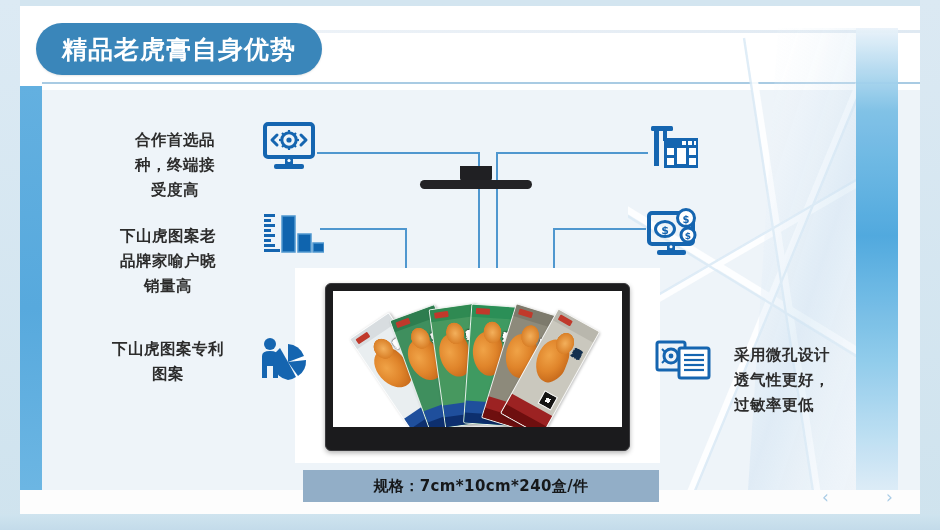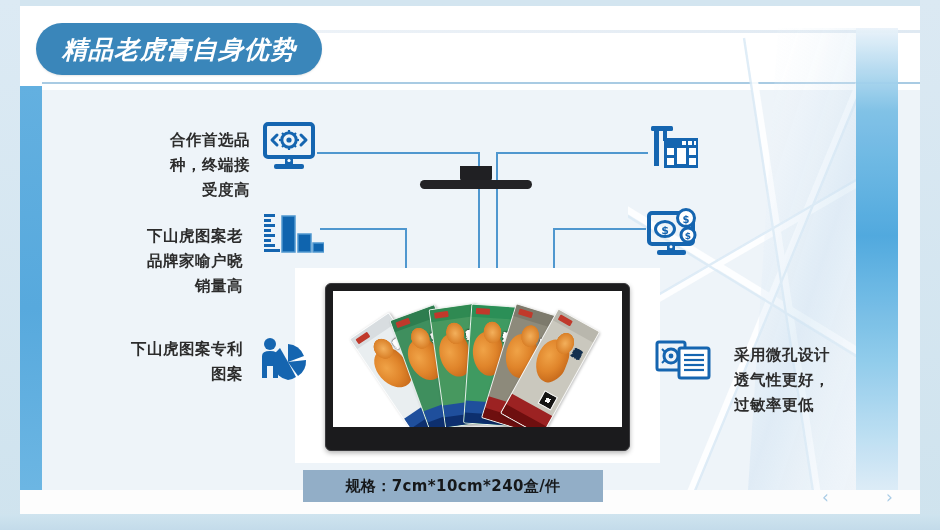--- a/index.html
+++ b/index.html
@@ -62,36 +62,35 @@
   }
 
   
   .title-pill{
     position:absolute;left:36px;top:23px;
     height:52px;padding:0 26px;
     display:flex;align-items:center;justify-content:center;
     background:#3a86ba;border-radius:28px;
     box-shadow:0 1px 2px rgba(0,0,0,.10);
     z-index:9;
-    font-style:italic;
   }
   .title-pill span{
     color:#ffffff;font-size:25px;font-weight:bold;letter-spacing:1px;
     font-family:"DejaVu Sans","Liberation Sans",sans-serif;
     white-space:nowrap;
   }
 
   
   .feat-text{
     position:absolute;color:#2c2c2c;font-weight:bold;
     font-size:15.5px;line-height:25px;letter-spacing:.5px;
     font-family:"DejaVu Sans","Liberation Sans",sans-serif;
     white-space:pre-line;z-index:6;
   }
-  .feat-left{text-align:right;width:150px;}
+  .feat-left{text-align:center;width:150px;}
   .feat-right{text-align:left;width:160px;}
 
   
   .icon-box{position:absolute;z-index:7;}
 
   
   .ln{position:absolute;background:#4f97cf;z-index:3;}
   .ln-h{height:1.6px;}
   .ln-v{width:1.6px;}
 
@@ -160,21 +159,21 @@
       linear-gradient(90deg,#000 33%,#fff 33%,#fff 66%,#000 66%);
     background-size:100% 100%,100% 100%;
     opacity:.9;border:1px solid #fff;
   }
   .pk .brand{
     position:absolute;left:4px;top:3px;width:14px;height:6px;background:#c0392b;border-radius:1px;
   }
 
   
   .caption{
-    position:absolute;left:303px;top:470px;width:300px;height:32px;
+    position:absolute;left:303px;top:470px;width:356px;height:32px;
     background:#92aec7;display:flex;align-items:center;justify-content:center;
     z-index:10;
   }
   .caption span{
     color:#16181a;font-size:15px;font-weight:bold;letter-spacing:.4px;
     font-family:"DejaVu Sans","Liberation Sans",sans-serif;
   }
 
   
   .nav{

